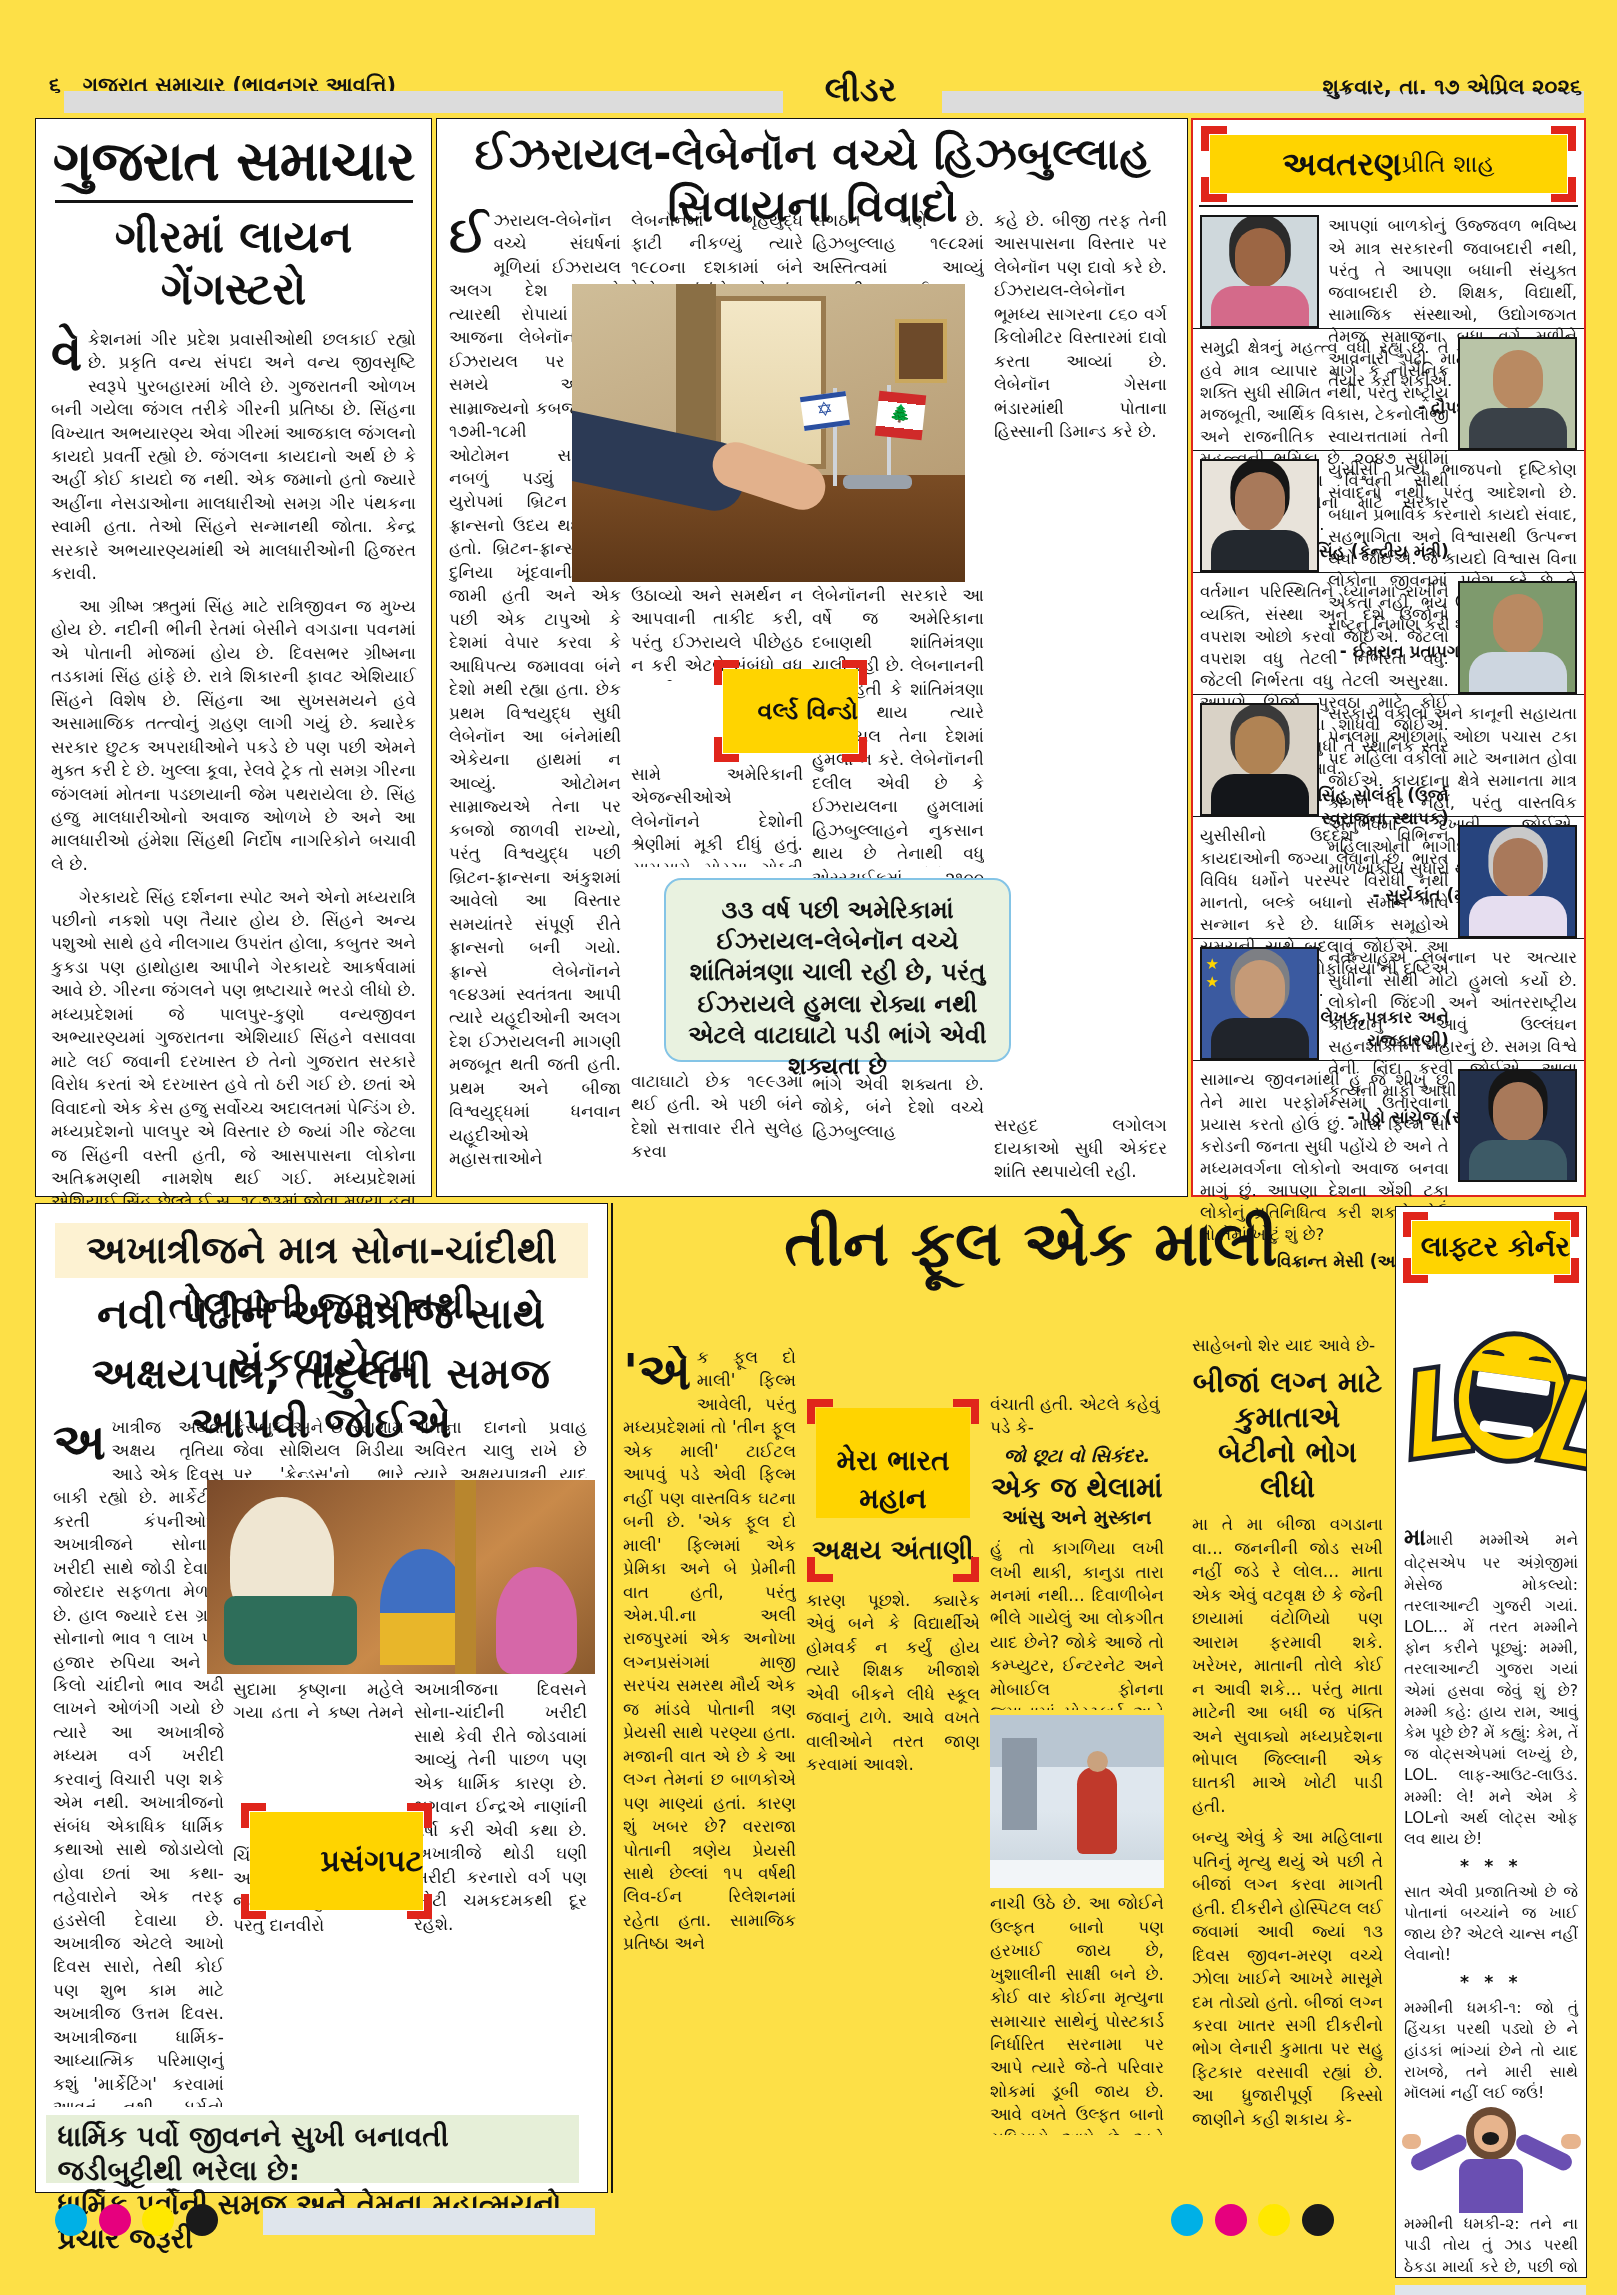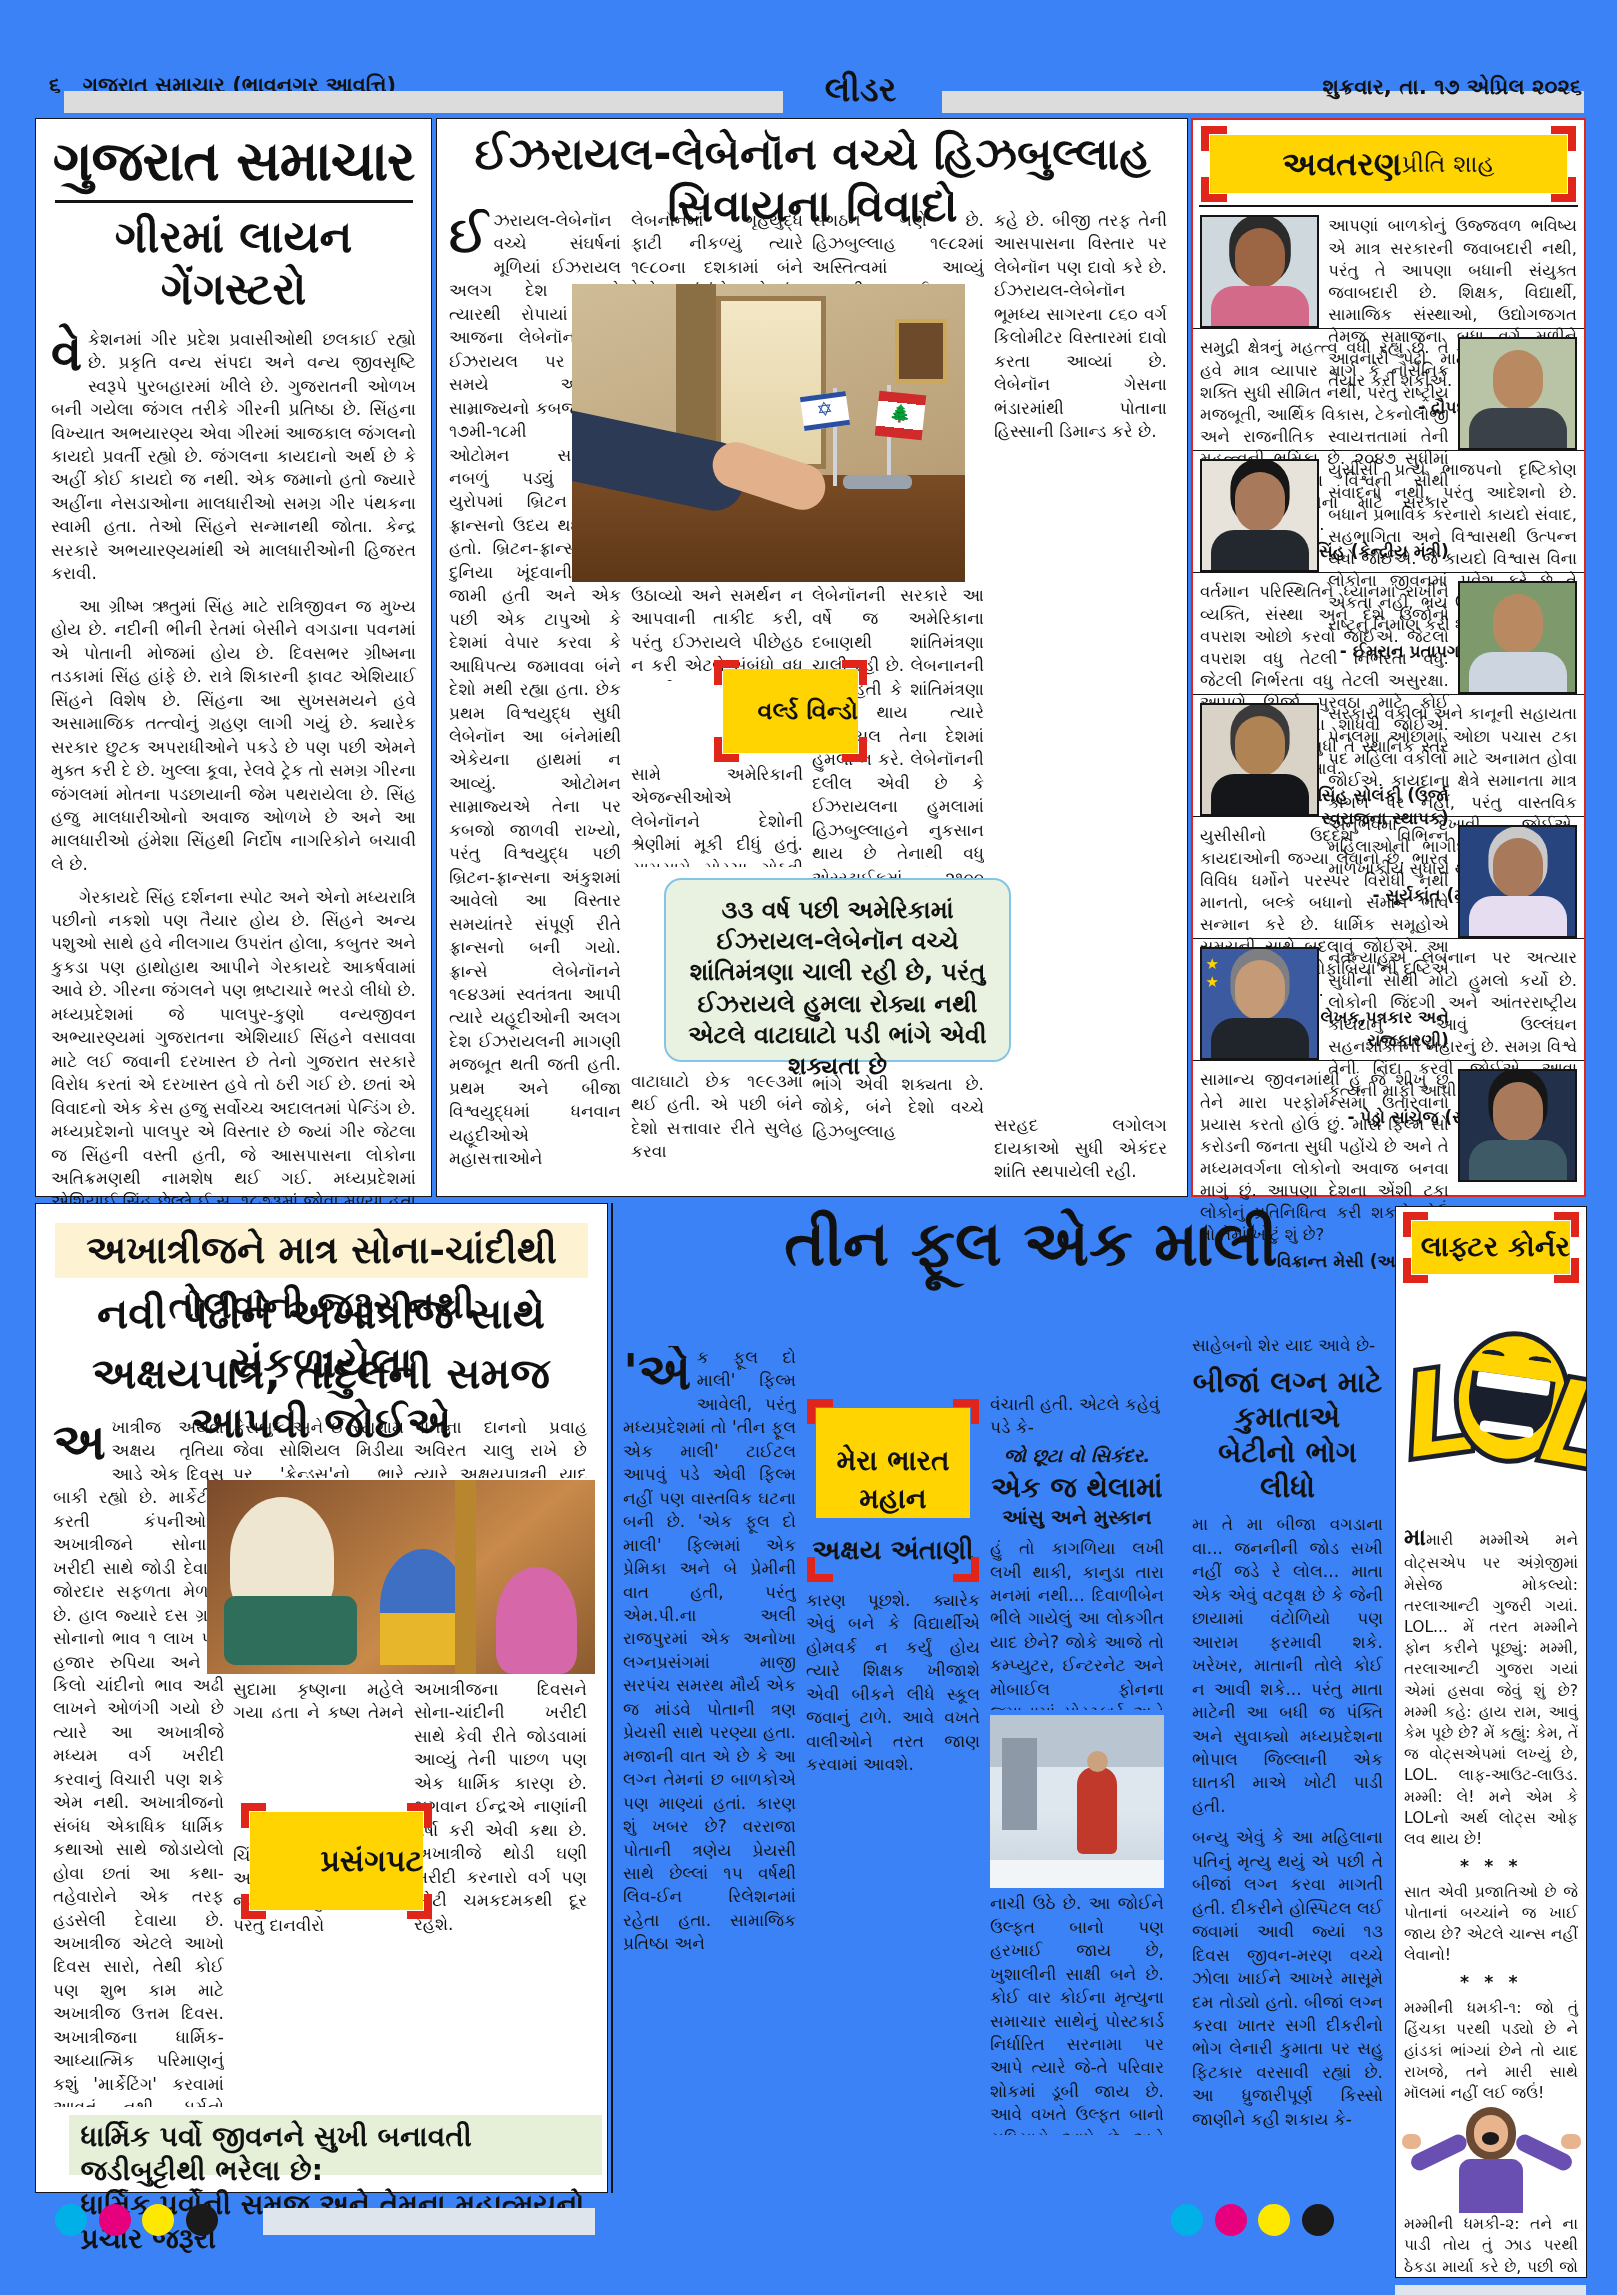--- a/index.html
+++ b/index.html
@@ -1,17 +1,17 @@
 <!DOCTYPE html>
 <html style="font-size:9.2px"><head>
 <meta charset="utf-8">
 <style>
   html,body{margin:0;padding:0;background:#ffffff;}
   *{box-sizing:border-box;}
-  .page{position:relative;width:1617px;height:2295px;background:#3b82f6;
+  .page{position:relative;width:1617px;height:2295px;background:#fde047;
         font-family:"DejaVu Sans",sans-serif;color:#111;overflow:hidden;}
   .abs{position:absolute;}
   .bx{border:1.7px solid #141414;background:#fff;}
   .just{text-align:justify;}
   .b{font-weight:bold;}
   .i{font-style:italic;}
   .ctr{text-align:center;}
   .body-t{font-size:17px;line-height:1.38;}
   .small-t{font-size:15.6px;line-height:1.36;}
   .graybar{background:#dcdcdc;height:22px;}
@@ -220,21 +220,21 @@
   </div>
 
   <div class="abs btitle" style="left:250px;top:1728px;width:173px;height:98px;">
     <div class="rbr tl"></div>
       <div class="rbr tr"></div>
     <div class="rbr bl"></div>
       <div class="rbr br"></div>
     <span class="b" style="font-size:30px;">પ્રસંગપટ</span>
   </div>
 
-  <div class="abs" style="left:69px;top:2115px;width:533px;height:60px;background:#e6efd8;padding:4.6px 11.6px;">
+  <div class="abs" style="left:46px;top:2115px;width:533px;height:68px;background:#e6efd8;padding:4.6px 11.6px;">
     <div class="b" style="font-size:28px;">ધાર્મિક પર્વો જીવનને સુખી બનાવતી જડીબુટ્ટીથી ભરેલા છે:</div>
     <div class="b" style="font-size:28px;">ધાર્મિક પર્વોની સમજ અને તેમના મહાત્મયનો પ્રચાર જરૂરી</div>
   </div>
 
   <div class="abs rule" style="left:611px;top:1203px;width:1.7px;height:990px;"></div>
   <div class="abs b" style="left:670px;top:1207px;width:722px;font-size:62px;text-align:center;">તીન ફૂલ એક માલી</div>
 
   <div class="abs body-t just" style="left:623px;top:1346px;width:173px;height:838px;overflow:hidden;">
     <span class="dropcap">'એ</span><span>ક ફૂલ દો માલી' ફિલ્મ આવેલી, પરંતુ મધ્યપ્રદેશમાં તો 'તીન ફૂલ એક માલી' ટાઈટલ આપવું પડે એવી ફિલ્મ નહીં પણ વાસ્તવિક ઘટના બની છે. 'એક ફૂલ દો માલી' ફિલ્મમાં એક પ્રેમિકા અને બે પ્રેમીની વાત હતી, પરંતુ એમ.પી.ના અલી રાજપુરમાં એક અનોખા લગ્નપ્રસંગમાં માજી સરપંચ સમરથ મૌર્ય એક જ માંડવે પોતાની ત્રણ પ્રેયસી સાથે પરણ્યા હતા. મજાની વાત એ છે કે આ લગ્ન તેમનાં છ બાળકોએ પણ માણ્યાં હતાં. કારણ શું ખબર છે? વરરાજા પોતાની ત્રણેય પ્રેયસી સાથે છેલ્લાં ૧૫ વર્ષથી લિવ-ઈન રિલેશનમાં રહેતા હતા. સામાજિક પ્રતિષ્ઠા અને</span>
   </div>

